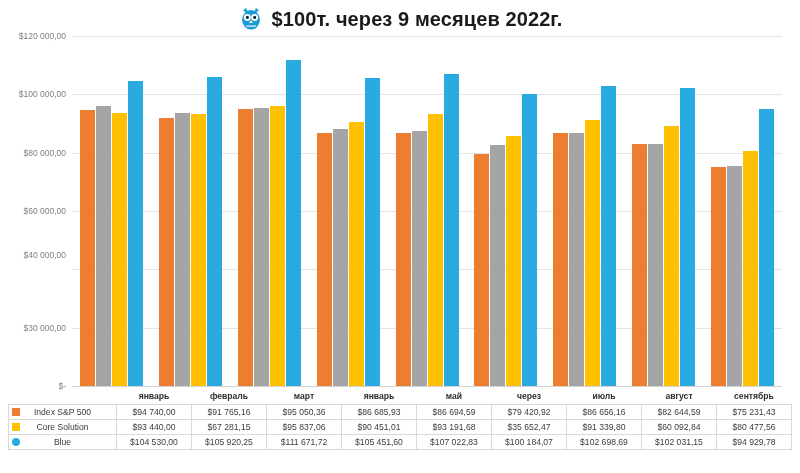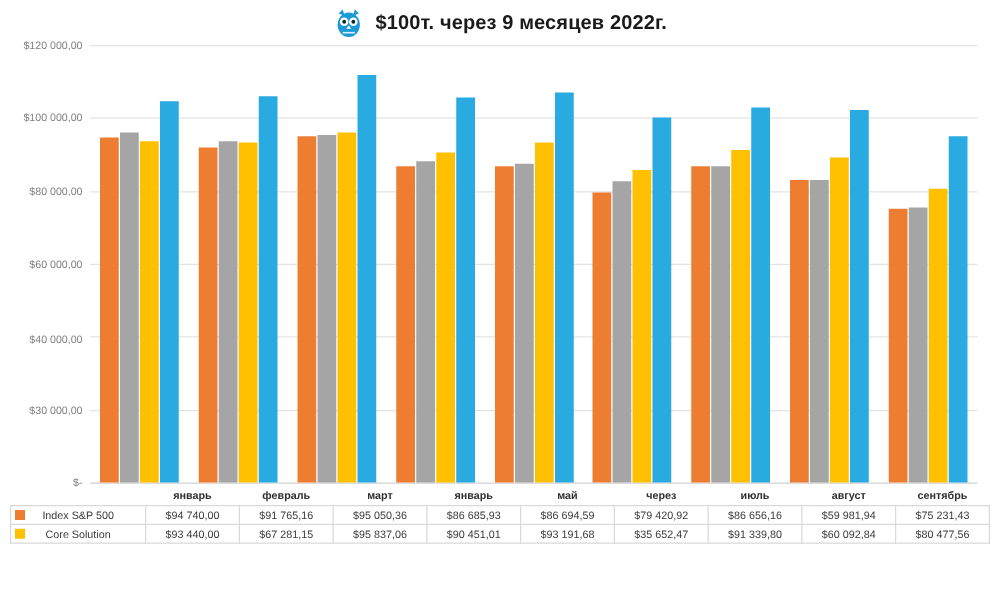--- a/index.html
+++ b/index.html
@@ -21,21 +21,21 @@
     position: absolute;
     top: 4px; left: 0; right: 0;
     height: 30px;
     display: flex;
     align-items: center;
     justify-content: center;
     gap: 8px;
   }
   .owl-icon { width: 26px; height: 26px; display: block; }
   .chart-title {
-    font-size: 16px;
+    font-size: 20px;
     font-weight: bold;
     color: #1a1a1a;
     letter-spacing: 0.1px;
     white-space: nowrap;
   }
 
   
   .plot-wrap {
     position: absolute;
     left: 0; top: 36px;
@@ -147,21 +147,21 @@
         <rect x="10" y="24" width="12" height="1.6" fill="#ffffff" opacity="0.85"></rect>
       </svg>
     </span>
     <div class="chart-title">$100т. через 9 месяцев 2022г.</div>
   </div>
 
   <div class="plot-wrap">
     <div class="y-labels" id="y-labels">
         <div class="y-label" style="top: 350px;">$-</div>
         <div class="y-label" style="top: 291.667px;">$30 000,00</div>
-        <div class="y-label" style="top: 235px;">$40 000,00</div>
+        <div class="y-label" style="top: 219px;">$40 000,00</div>
         <div class="y-label" style="top: 175px;">$60 000,00</div>
         <div class="y-label" style="top: 116.667px;">$80 000,00</div>
         <div class="y-label" style="top: 58.3333px;">$100 000,00</div>
         <div class="y-label" style="top: 0px;">$120 000,00</div>
       </div>
     <div class="grid-area">
       <div id="gridlines">
           <div class="gridline zero" style="top: 350px;"></div>
           <div class="gridline" style="top: 291.667px;"></div>
           <div class="gridline" style="top: 233.333px;"></div>
@@ -246,32 +246,44 @@
           </tr>
           <tr>
             <td class="series-name"><span class="swatch" style="background: rgb(237, 125, 49);"></span><span>Index S&amp;P 500</span></td>
             <td>$94 740,00</td>
             <td>$91 765,16</td>
             <td>$95 050,36</td>
             <td>$86 685,93</td>
             <td>$86 694,59</td>
             <td>$79 420,92</td>
             <td>$86 656,16</td>
-            <td>$59 981,94</td>
+            <td>$82 644,59</td>
             <td>$75 231,43</td>
           </tr>
           <tr>
             <td class="series-name"><span class="swatch" style="background: rgb(255, 192, 0);"></span><span>Core Solution</span></td>
             <td>$93 440,00</td>
             <td>$67 281,15</td>
             <td>$95 837,06</td>
             <td>$90 451,01</td>
             <td>$93 191,68</td>
             <td>$35 652,47</td>
             <td>$91 339,80</td>
             <td>$60 092,84</td>
             <td>$80 477,56</td>
           </tr>
+          <tr>
+            <td class="series-name"><span class="swatch round" style="background: rgb(41, 171, 226);"></span><span>Blue</span></td>
+            <td>$104 530,00</td>
+            <td>$105 920,25</td>
+            <td>$111 671,72</td>
+            <td>$105 451,60</td>
+            <td>$107 022,83</td>
+            <td>$100 184,07</td>
+            <td>$102 698,69</td>
+            <td>$102 031,15</td>
+            <td>$94 929,78</td>
+          </tr>
         </tbody>
     </table>
   </div>
 
 </div>
 
 </body></html>

